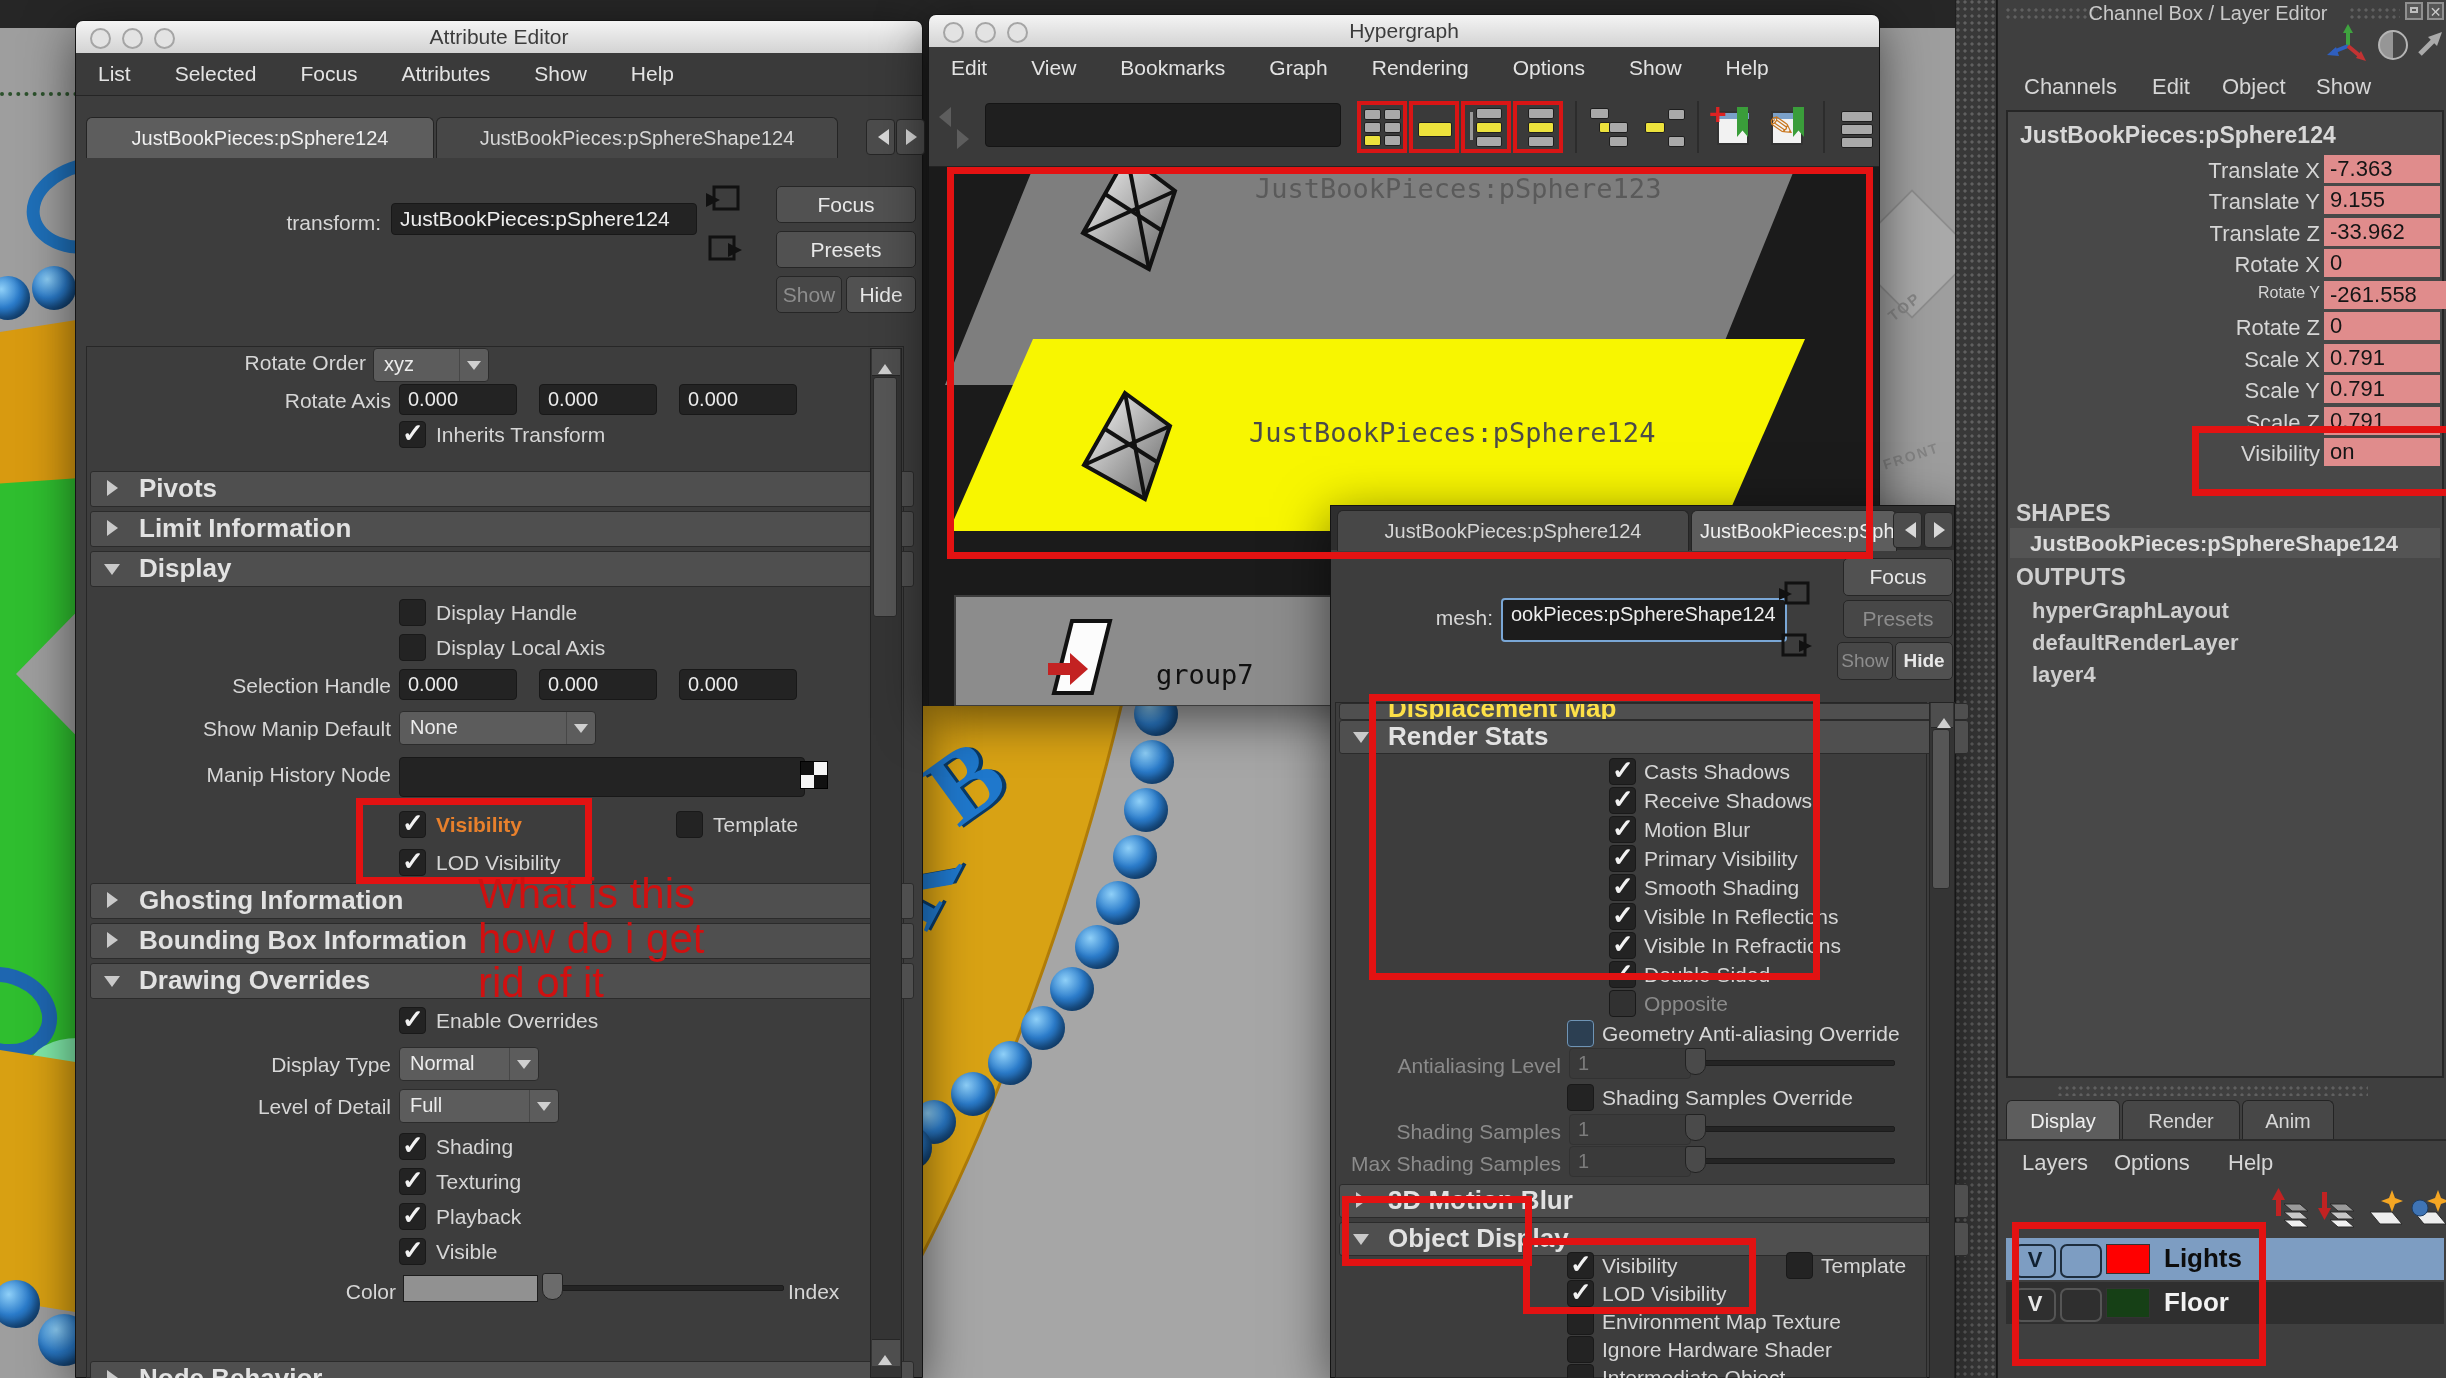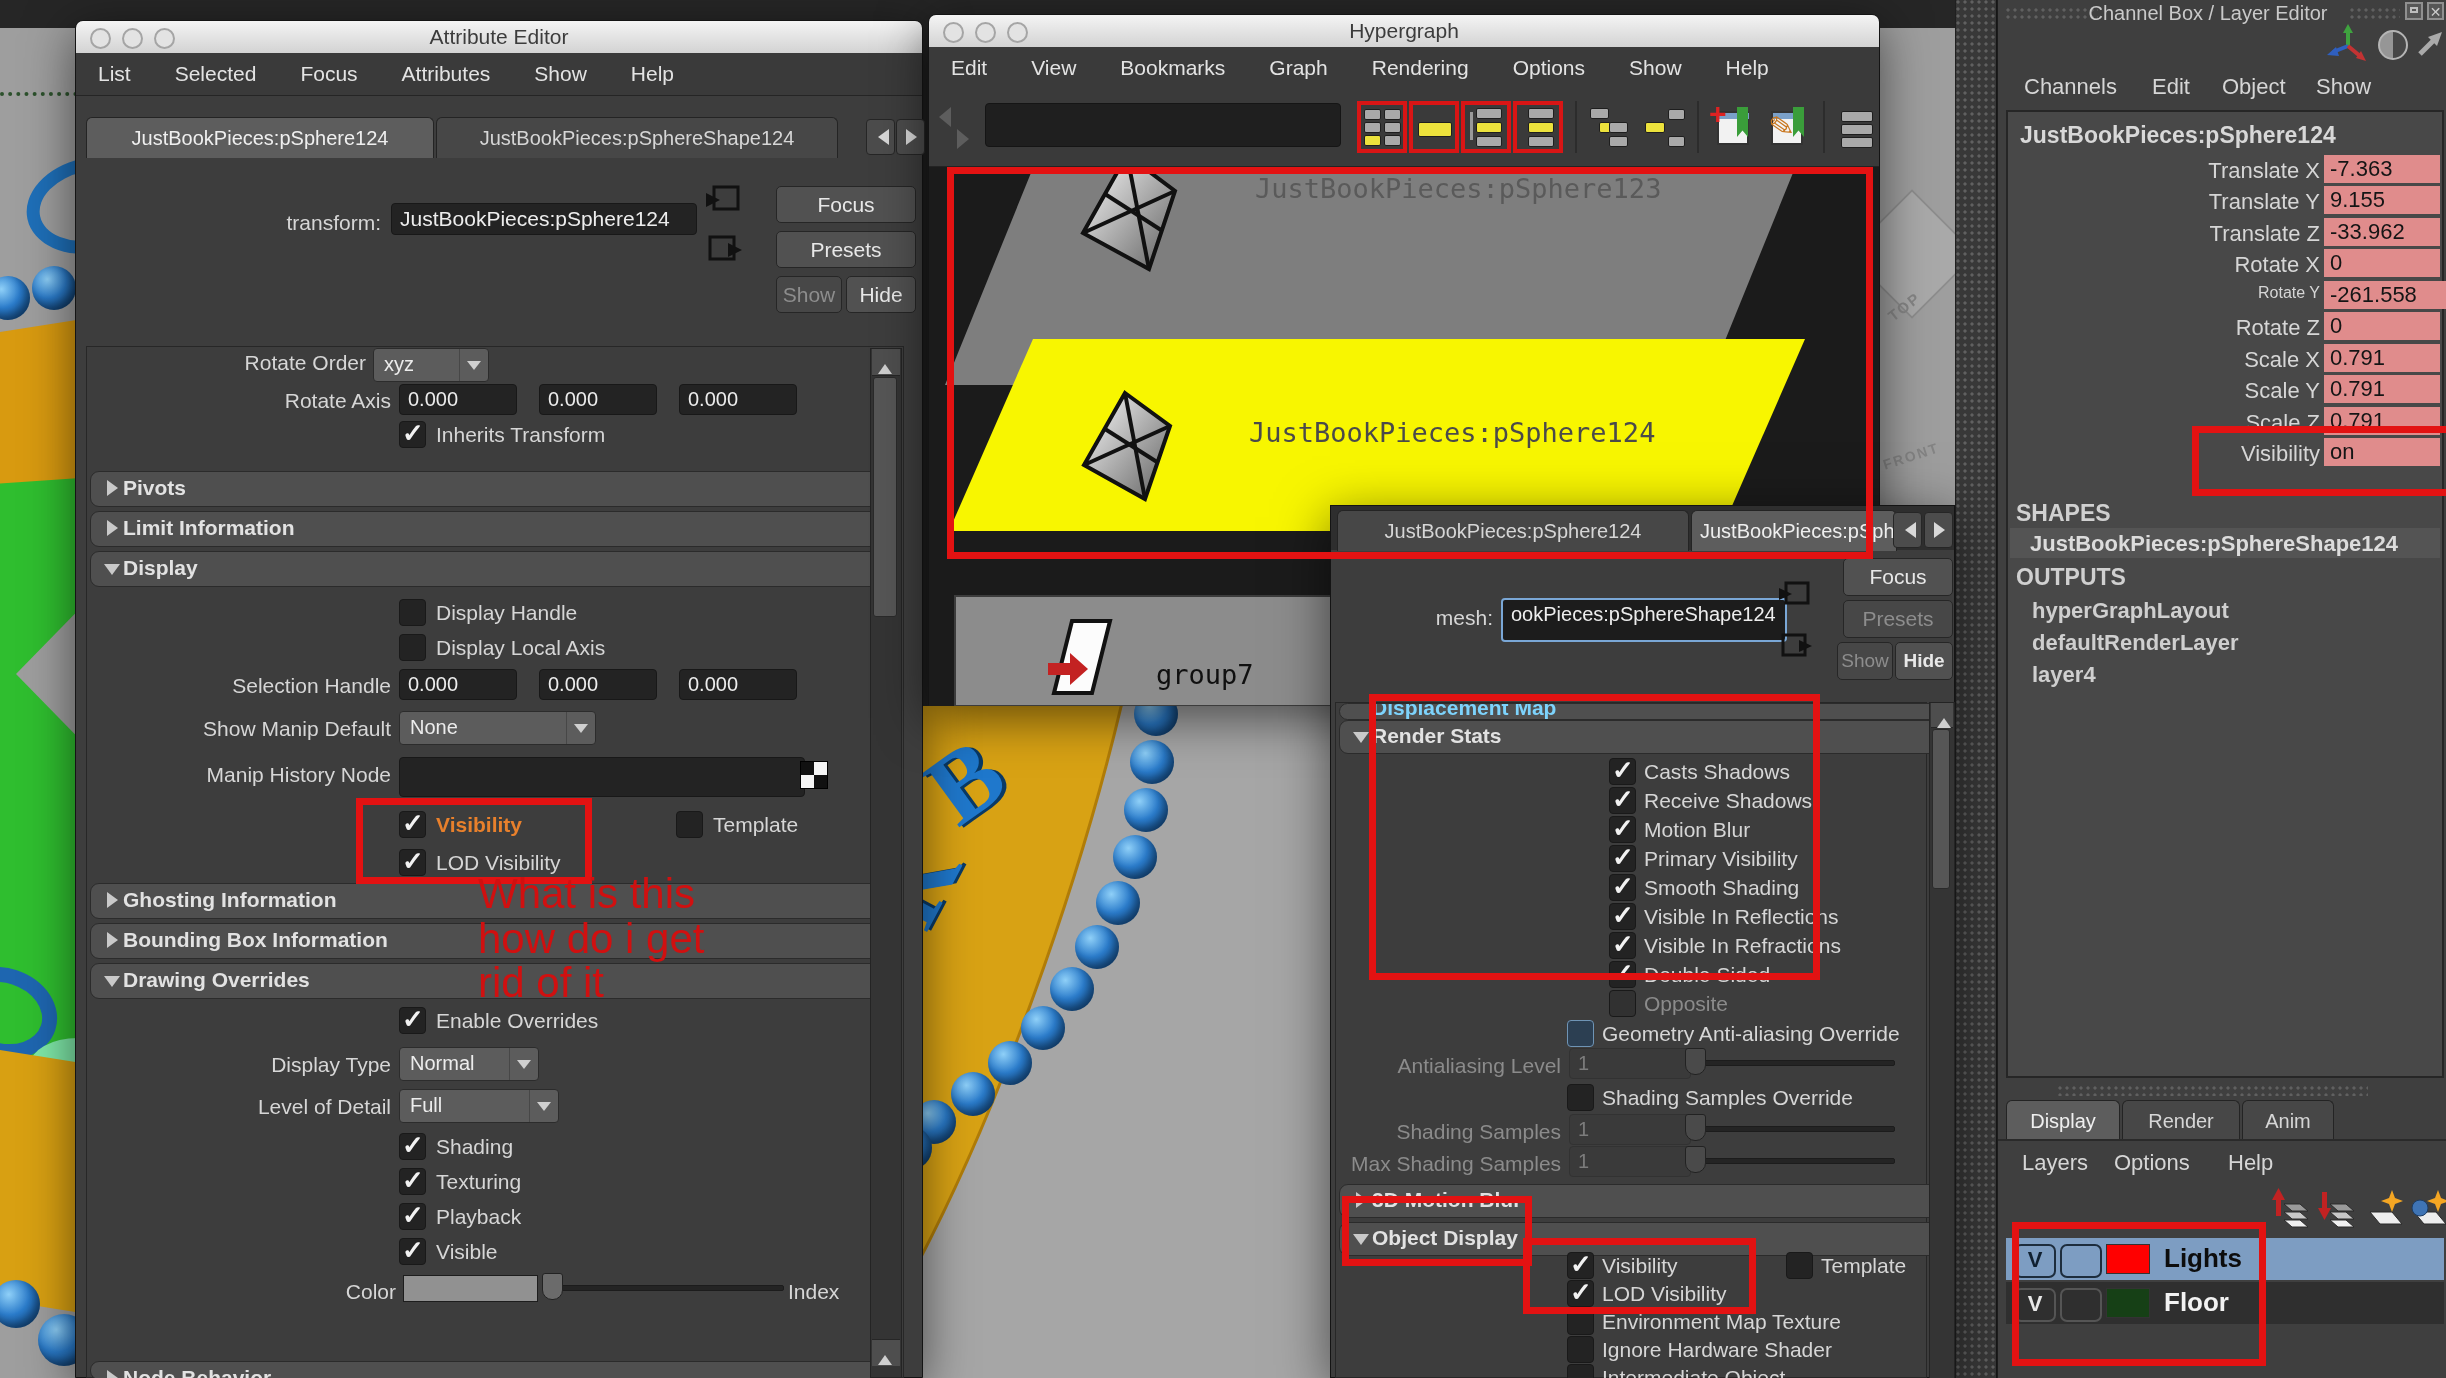--- a/index.html
+++ b/index.html
@@ -25,23 +25,23 @@
   .cbx.blue{background:#2c3f52;border-color:#6f94b5;}
   .cbx.dis{background:#313131;}
   .fld{position:absolute;background:#232323;border:1px solid #181818;border-radius:4px;color:#ededed;
     font-size:20px;padding:3px 8px;white-space:nowrap;overflow:hidden;}
   .fld.dim{background:#3a3a3a;border-color:#323232;color:#7c7c7c;}
   .dd{position:absolute;height:32px;background:#5c5c5c;border:1px solid #2c2c2c;border-radius:4px;color:#ececec;font-size:20px;line-height:30px;padding-left:10px;}
   .dd .arw{position:absolute;right:0;top:0;width:28px;height:100%;border-left:1px solid #474747;}
   .dd .arw::after{content:"";position:absolute;left:7px;top:12px;border:7px solid transparent;border-top:9px solid #cfcfcf;}
   .btn{position:absolute;background:#515151;border:1px solid #262626;border-radius:5px;color:#e8e8e8;font-size:21px;text-align:center;}
   .btn.dis{color:#8d8d8d;background:#474747;}
-  .sh{position:absolute;height:34px;background:#4f4f4f;border:1px solid #2b2b2b;border-radius:9px;
-    color:#e2e2e2;font-weight:bold;font-size:21px;line-height:32px;padding-left:32px;}
-  .sh.dimhdr{color:#7dd3fc;}
+  .sh{position:absolute;height:34px;background:#4f4f4f;border:1px solid #2b2b2b;border-radius:3px;
+    color:#e2e2e2;font-weight:bold;font-size:26px;line-height:32px;padding-left:48px;}
+  .sh.dimhdr{color:#fde047;}
   .tri-r{position:absolute;left:16px;top:8px;width:0;height:0;border:8px solid transparent;border-left:11px solid #c9c9c9;}
   .tri-d{position:absolute;left:13px;top:12px;width:0;height:0;border:8px solid transparent;border-top:11px solid #c9c9c9;}
   .tab{position:absolute;height:40px;background:#474747;border:1px solid #242424;border-bottom:none;
     border-radius:6px 6px 0 0;font-size:20px;color:#d6d6d6;line-height:40px;text-align:center;overflow:hidden;white-space:nowrap;}
   .tab.act{background:#5d5d5d;color:#efefef;}
   .arrbtn{position:absolute;width:27px;height:34px;background:#4c4c4c;border:1px solid #262626;border-radius:4px;}
   .arrbtn::after{content:"";position:absolute;left:7px;top:9px;border:8px solid transparent;}
   .arrbtn.left::after{border-right:11px solid #d8d8d8;left:3px;}
   .arrbtn.right::after{border-left:11px solid #d8d8d8;left:9px;}
   .dots{background-image:radial-gradient(circle at 2px 2px,#606060 1.4px,transparent 1.8px);background-size:7px 7px;}

